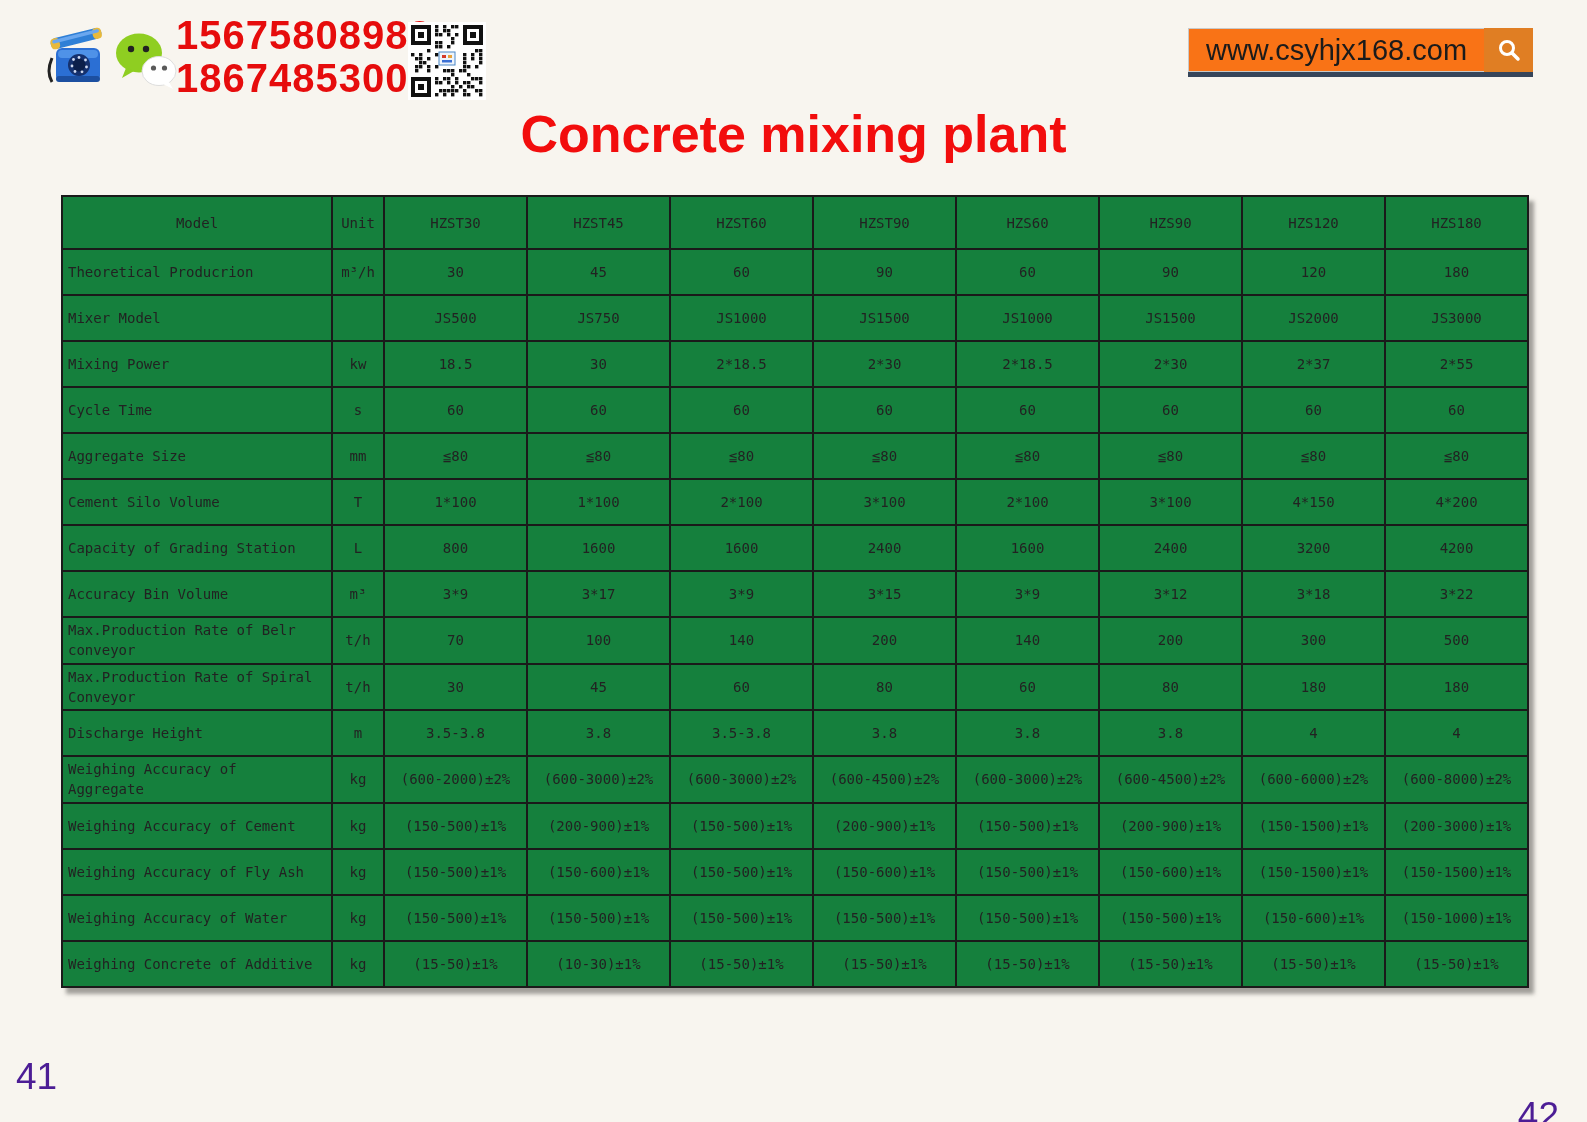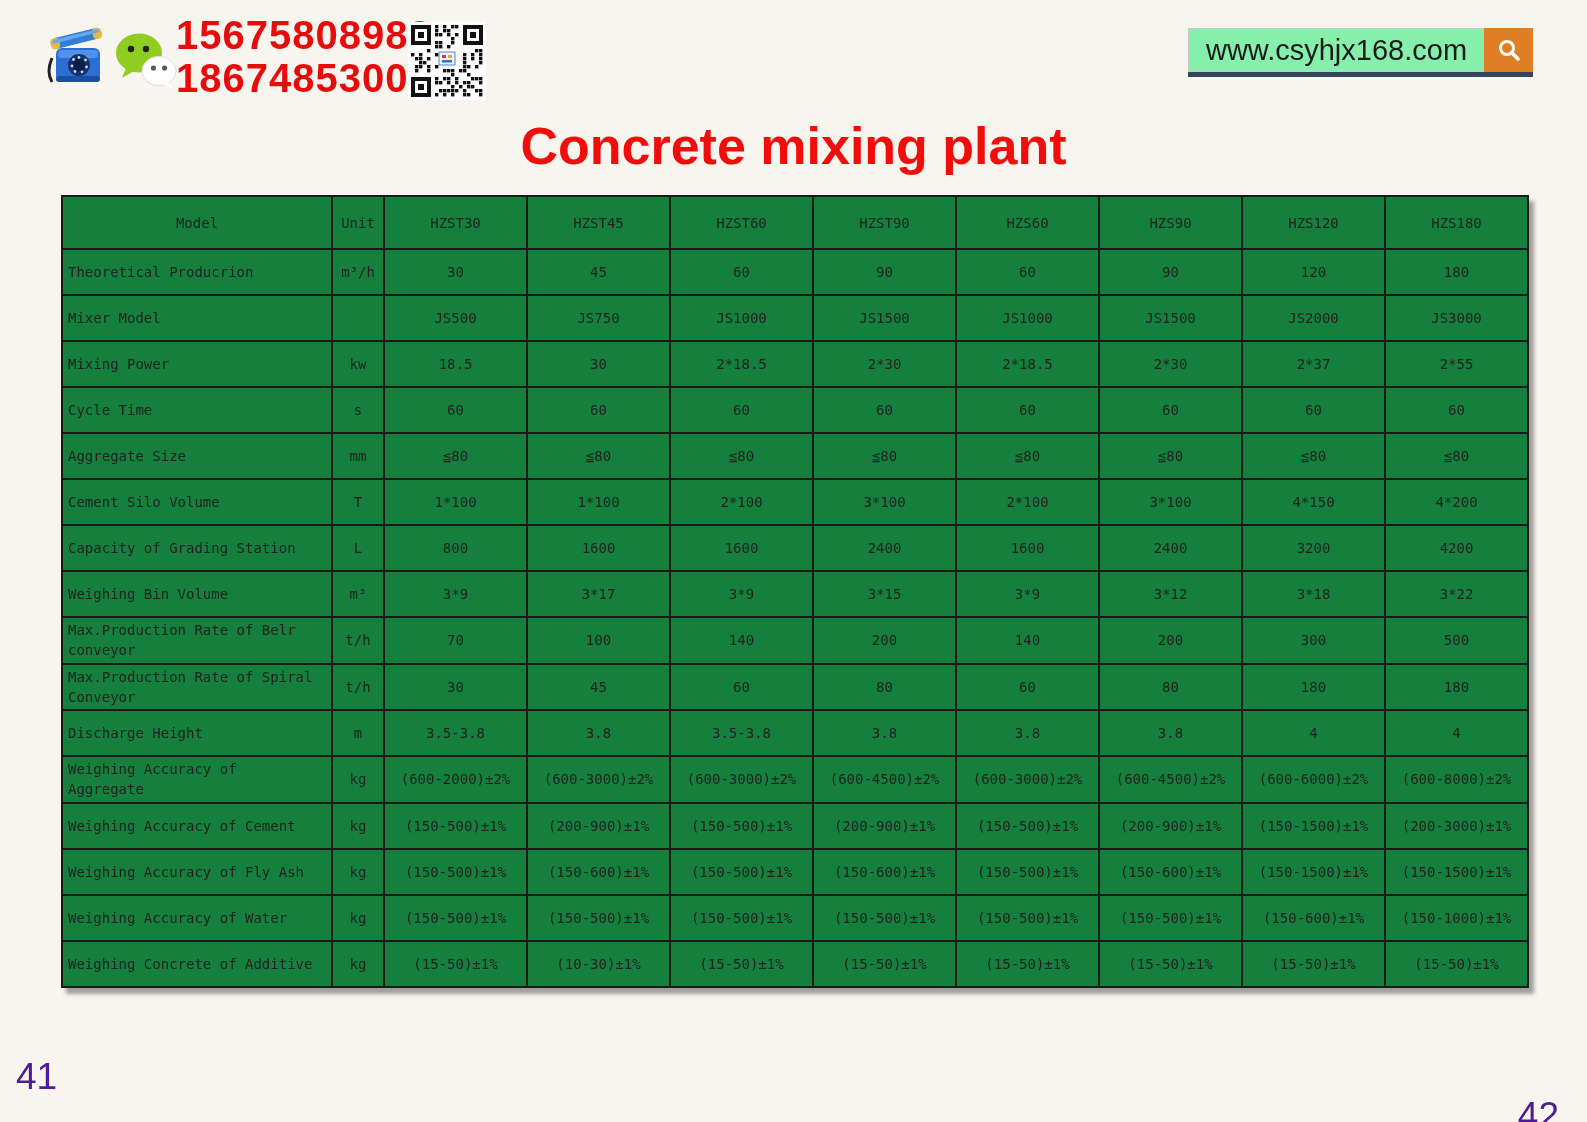--- a/index.html
+++ b/index.html
@@ -14,39 +14,38 @@
   .wechat-icon{position:absolute;left:114px;top:32px;width:64px;height:58px;}
   .phone-numbers{
     position:absolute;left:176px;top:14px;
     color:#e60c0c;font-weight:bold;font-size:40px;line-height:1.08;
     letter-spacing:1px;white-space:pre-line;
   }
   .qr{position:absolute;left:408px;top:22px;width:78px;height:78px;background:#fff;}
   .search-wrap{position:absolute;left:1188px;top:28px;width:345px;height:46px;}
   .search-box{
     position:absolute;left:0;top:0;width:296px;height:44px;
-    background:#86efac;border:1px solid #c9c9c9;border-right:none;
+    background:#f97316;border:1px solid #c9c9c9;border-right:none;
     box-sizing:border-box;
     font-size:29px;color:#1b1b1b;text-align:center;
     font-family:"Liberation Sans",sans-serif;outline:none;
   }
   .search-btn{
     position:absolute;left:296px;top:0;width:49px;height:44px;
     background:#e07e23;border:none;cursor:pointer;padding:0;
     display:flex;align-items:center;justify-content:center;
   }
   .search-underline{
     position:absolute;left:0;top:44px;width:345px;height:5px;background:#36455a;
   }
   
   .page-title{
     position:absolute;left:0;top:104px;width:1587px;
     text-align:center;color:#f20d0d;font-weight:bold;font-size:52px;
     font-family:"Liberation Sans",sans-serif;
-    margin-top:12px;
   }
   
   .spec-table{
     position:absolute;left:61px;top:195px;width:1466px;
     border-collapse:collapse;table-layout:fixed;
     background:#15803d;
     box-shadow:5px 6px 4px rgba(90,88,84,0.55);
   }
   .spec-table th,.spec-table td{
     border:2px solid #1a1a1a;
@@ -335,21 +334,21 @@
         <td>800</td>
         <td>1600</td>
         <td>1600</td>
         <td>2400</td>
         <td>1600</td>
         <td>2400</td>
         <td>3200</td>
         <td>4200</td>
       </tr>
       <tr>
-        <td class="row-label">Weighing Bin Volume</td>
+        <td class="row-label">Accuracy Bin Volume</td>
         <td>m³</td>
         <td>3*9</td>
         <td>3*17</td>
         <td>3*9</td>
         <td>3*15</td>
         <td>3*9</td>
         <td>3*12</td>
         <td>3*18</td>
         <td>3*22</td>
       </tr>

